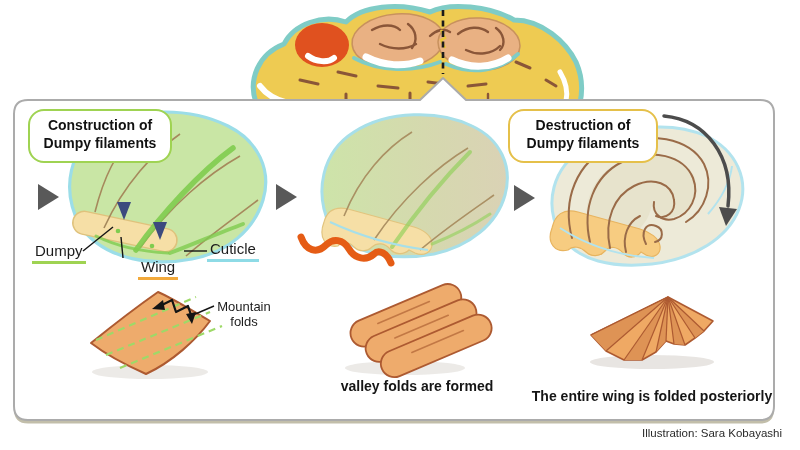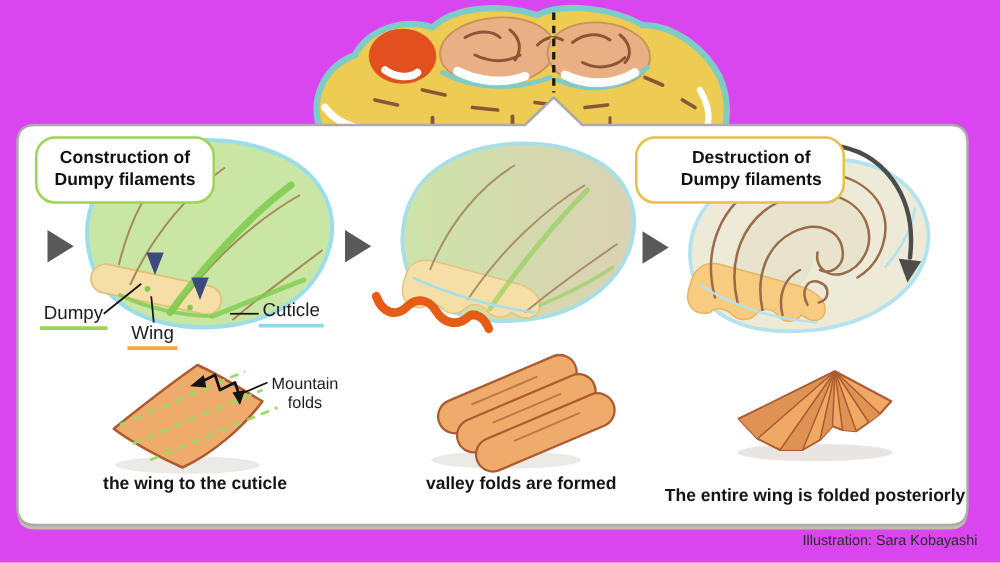--- a/index.html
+++ b/index.html
@@ -1,30 +1,30 @@
 <!DOCTYPE html>
 <html><head>
 <meta charset="utf-8">
 <style>
   html,body{margin:0;padding:0;background:#e3e0cd;}
   .stage{
     position:relative;width:800px;height:450px;overflow:hidden;
-    background:#d946ef;font-family:"Liberation Sans",sans-serif;
+    background:#ffffff;font-family:"Liberation Sans",sans-serif;
   }
   .stage svg{position:absolute;left:0;top:0;}
   .badge{
     position:absolute;background:#fff;border:2.5px solid #9fd352;border-radius:16px;
     text-align:center;font-weight:bold;font-size:14px;line-height:17.5px;
     padding-top:6px;color:#111;
   }
   .badge.destruction{border-color:#e5c04a;}
   .wing-label{position:absolute;font-size:15px;color:#1c1c1c;}
   .wing-label span{display:inline-block;border-bottom:3px solid;padding:0 3px 2px 3px;}
   .ul-green span{border-color:#9fd352;}
-  .ul-orange span{border-color:#f2a93b;}
+  .ul-orange span{border-color:#f2a93b;margin-left:36px;}
   .ul-cyan span{border-color:#8edbe6;}
   .fold-label{
     position:absolute;left:212px;top:299px;width:64px;text-align:center;
     font-size:13px;line-height:15px;color:#1c1c1c;
   }
   .caption{
     position:absolute;font-weight:bold;font-size:14px;line-height:17px;
     text-align:center;color:#151515;
   }
   .cap1{left:50px;top:378px;width:212px;}
@@ -210,42 +210,41 @@
       <path d="M123,258 L121,237"></path>
       <path d="M184,251 L207,251"></path>
     </g>
   </svg>
 
   <div class="badge" style="left:28px;top:109px;width:140px;height:44px;">
     <div>Construction of</div>
     <div>Dumpy filaments</div>
   </div>
 
-  <div class="badge destruction" style="left:508px;top:109px;width:146px;height:44px;padding-left:18px;">
+  <div class="badge destruction" style="left:508px;top:109px;width:146px;height:44px;">
     <div>Destruction of</div>
     <div>Dumpy filaments</div>
   </div>
 
   <div class="wing-label ul-green" style="left:32px;top:242px;">
     <span>Dumpy</span>
   </div>
   <div class="wing-label ul-orange" style="left:102px;top:258px;">
     <span>Wing</span>
   </div>
   <div class="wing-label ul-cyan" style="left:207px;top:240px;">
     <span>Cuticle</span>
   </div>
 
   <div class="fold-label">
     <div>Mountain</div>
     <div>folds</div>
   </div>
 
   <div class="caption cap1">
-    <div>the wing to the cuticle</div>
   </div>
   <div class="caption cap2">
     <div>valley folds are formed</div>
   </div>
   <div class="caption cap3">
     <div>The entire wing is folded posteriorly</div>
   </div>
 
   <div class="credit">Illustration: Sara Kobayashi</div>
 

